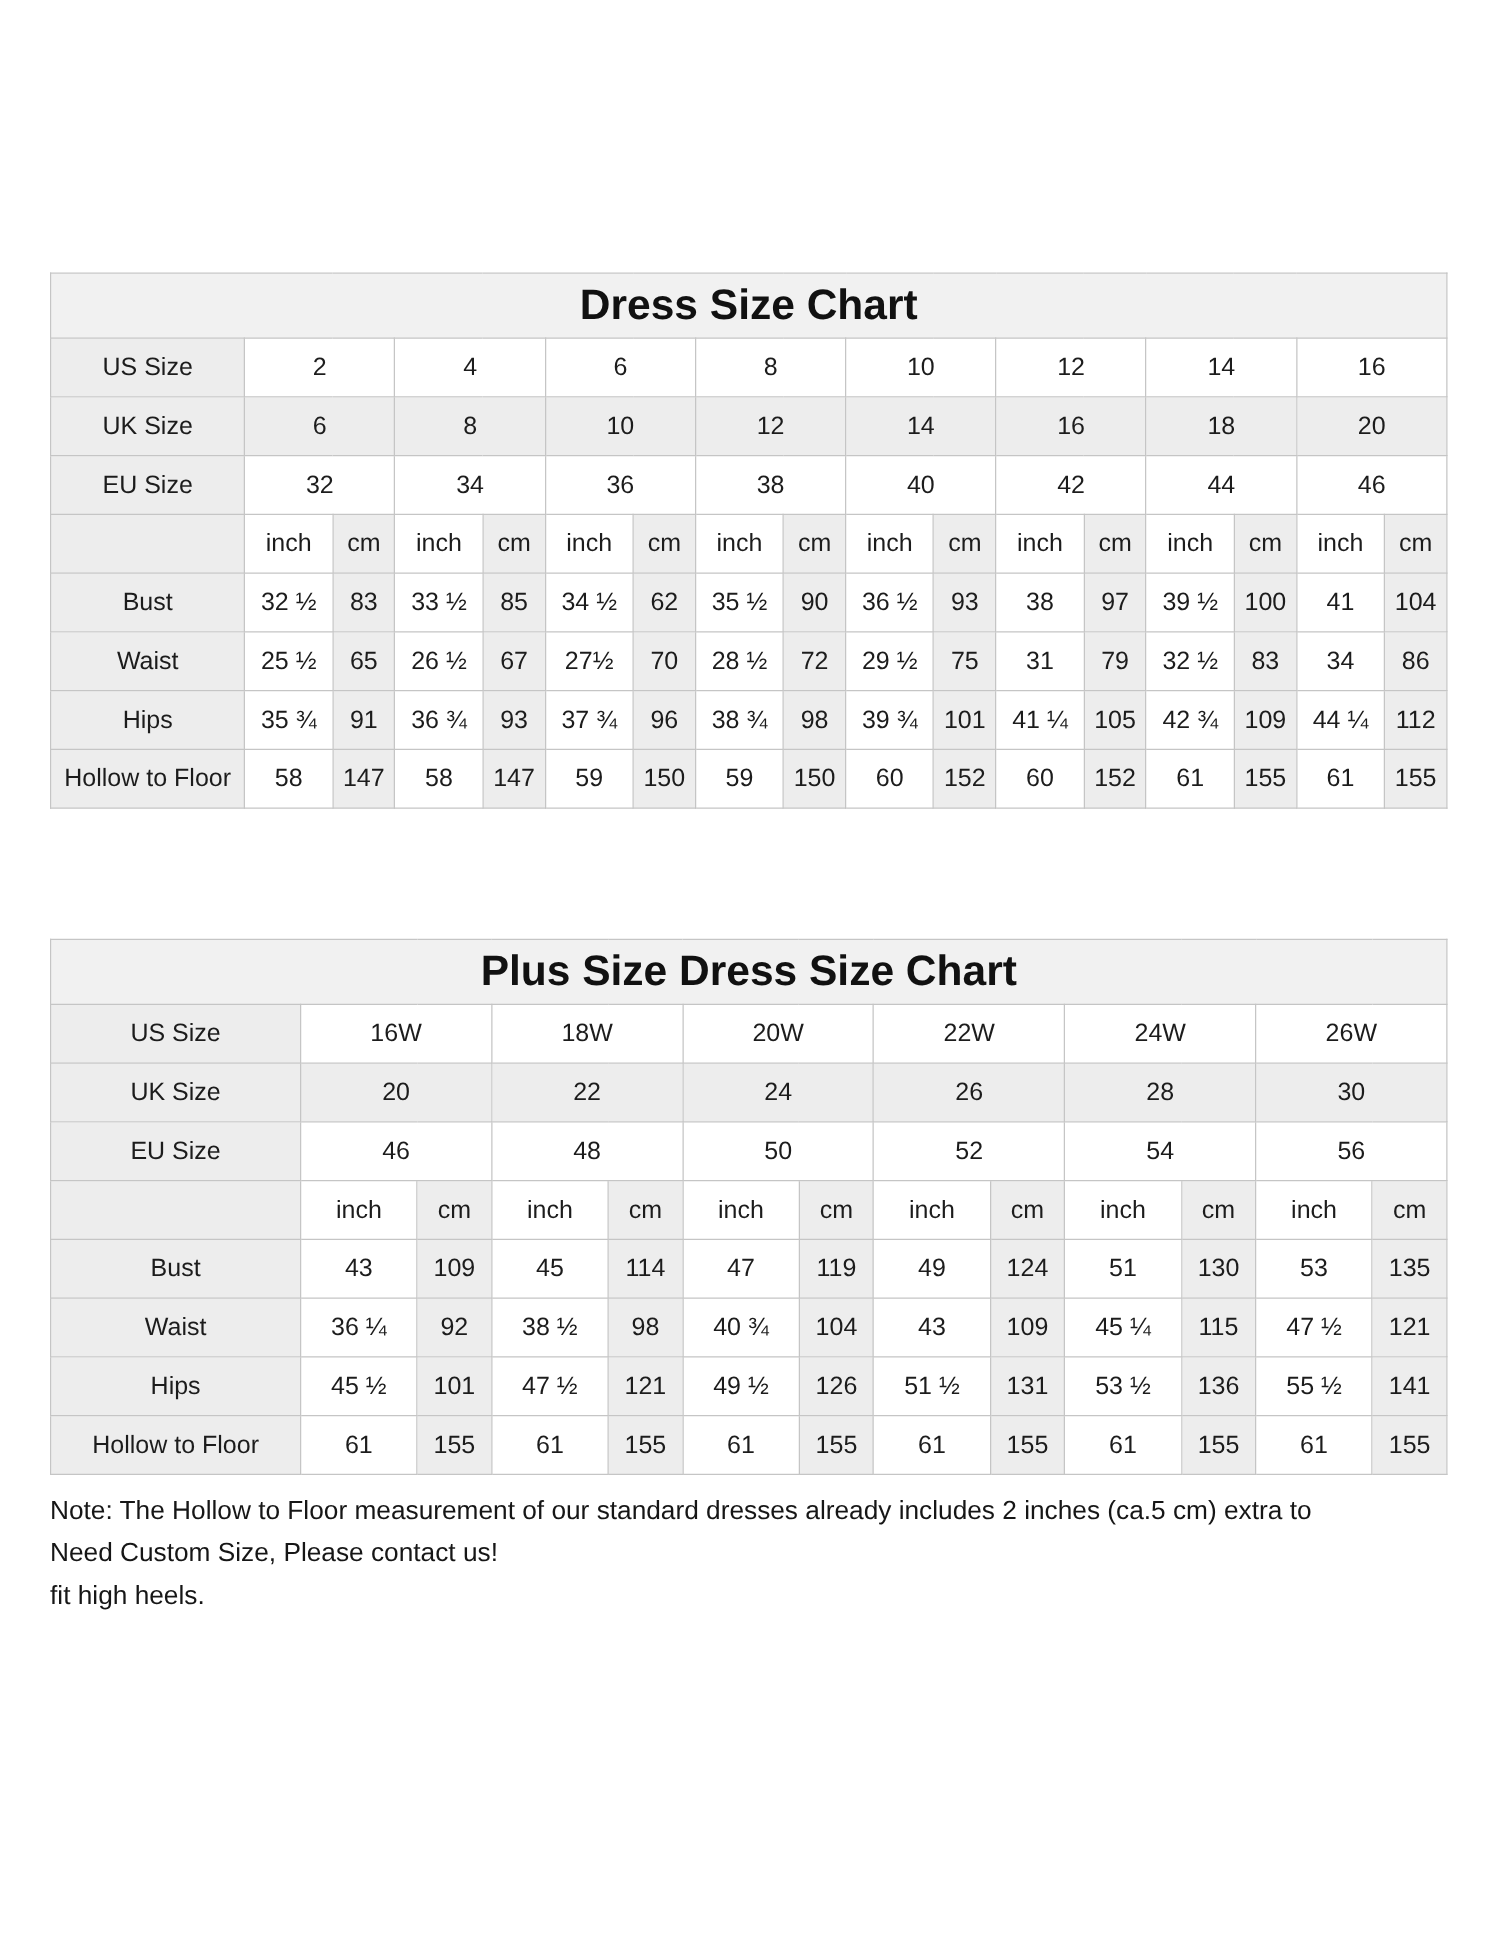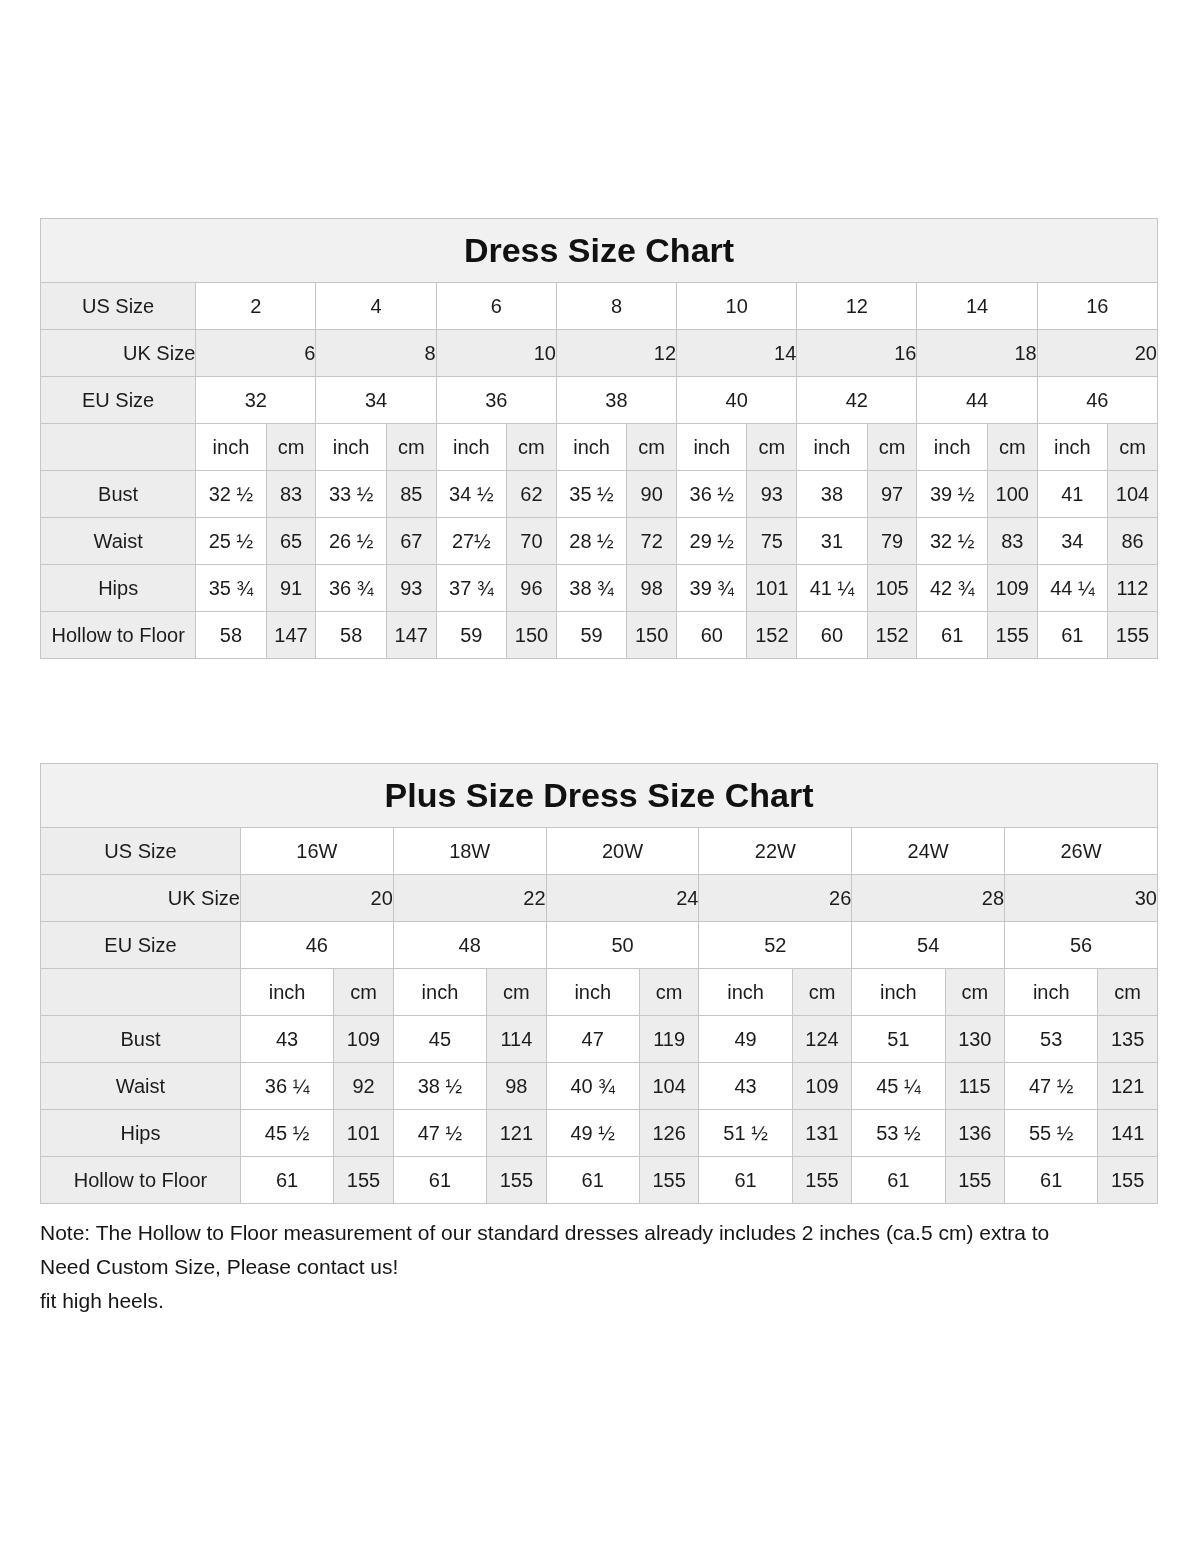--- a/index.html
+++ b/index.html
@@ -23,36 +23,36 @@
     border: 1px solid var(--border-color, #c5c5c5);
     text-align: center;
     vertical-align: middle;
     font-size: 20px;
     color: #1c1c1c;
     padding: 0;
     overflow: hidden;
     white-space: nowrap;
   }
   tr.title-row td {
-    height: 64px;
+    height: 52px;
     background: var(--title-shade, #f1f1f1);
     font-size: 34px;
     font-weight: 700;
     color: #111;
   }
   tr.size-row td, tr.unit-row td, tr.measure-row td {
     height: 47px;
   }
   td.label-cell {
     background: var(--cell-shade, #ededed);
     font-size: 21px;
   }
   td.cm-cell { background: var(--cell-shade, #ededed); }
   td.inch-cell { background: #ffffff; }
-  tr.shaded td { background: var(--cell-shade, #ededed); text-align: right; }
+  tr.shaded td { background: var(--cell-shade, #ededed); }
   #table-plus { margin-top: 104px; }
   .note-block {
     margin-top: 12px;
     font-size: 21px;
     line-height: 34px;
     color: #161616;
   }
   .note-line { white-space: nowrap; }
 </style>
 </head>

